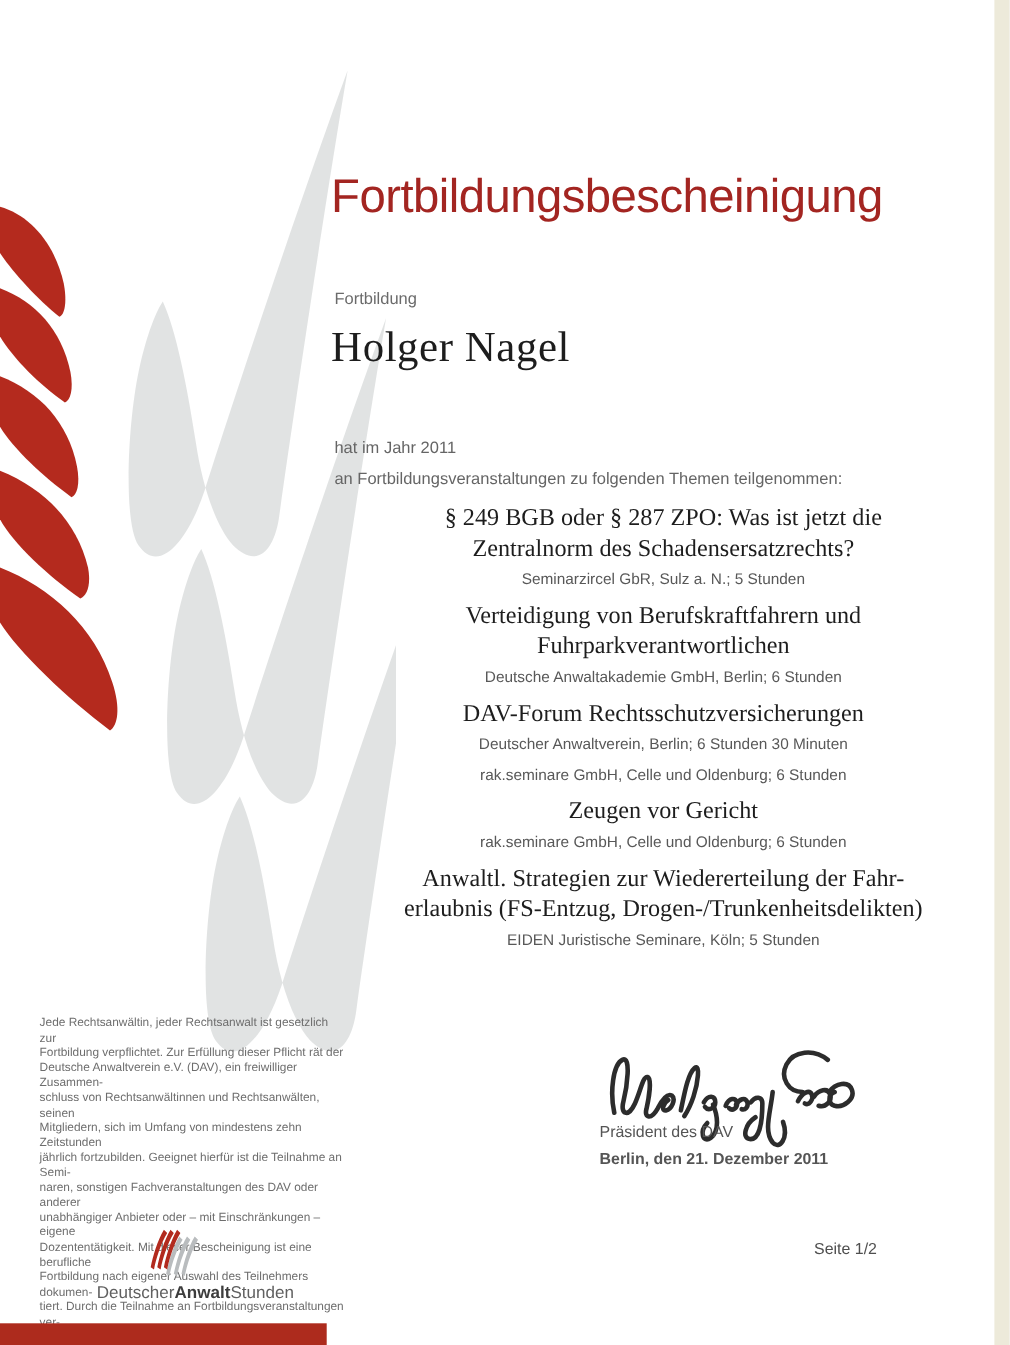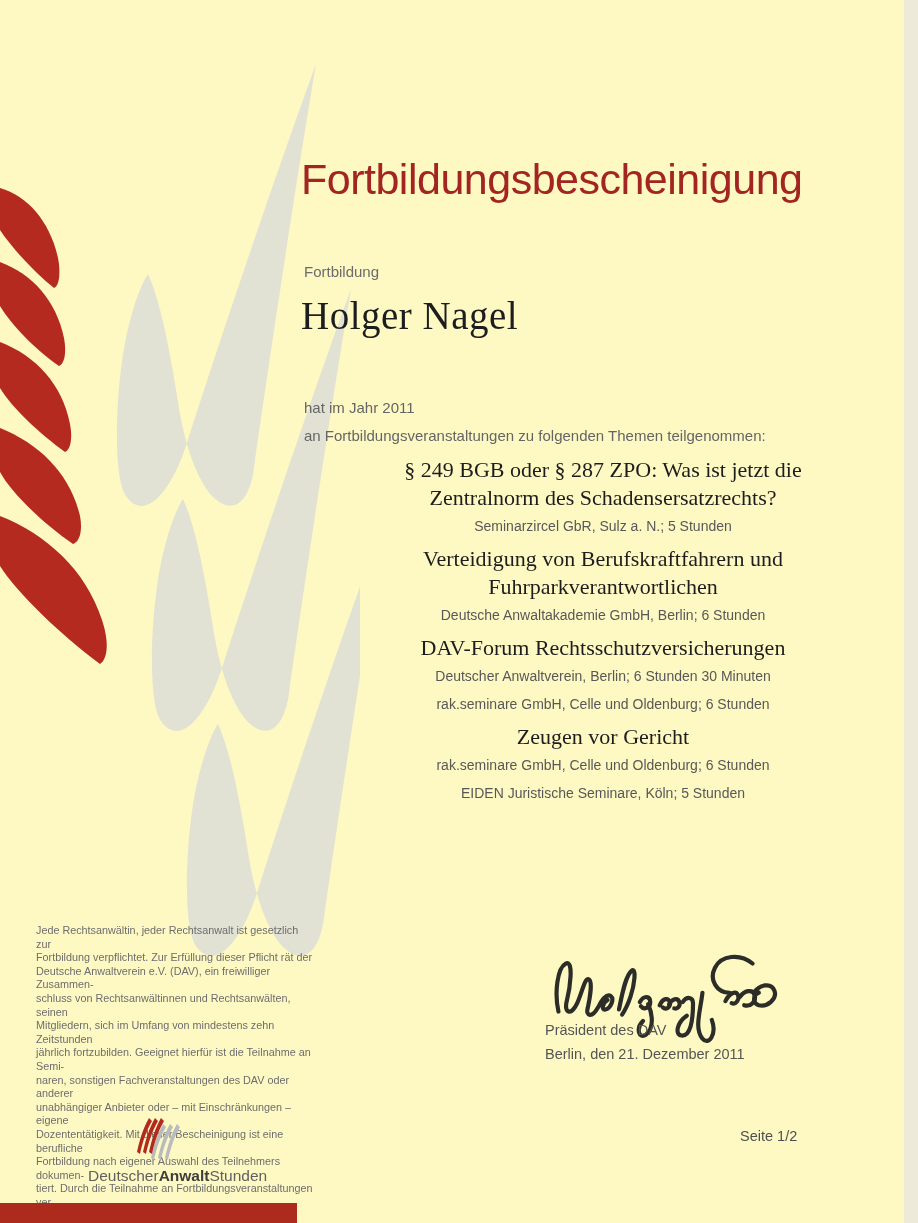--- a/index.html
+++ b/index.html
@@ -1,18 +1,18 @@
 <!DOCTYPE html>
 <html style="--title-red: #a32521; --wave-red: #b42a1e; --watermark-gray: #d7d9da; --bottom-bar-red: #ad2b1d; --paper: #f2f2f1;"><head>
 <meta charset="utf-8">
 <style>
   html,body{margin:0;padding:0;background:#e8e8e7;}
   .page{
     position:relative;width:918px;height:1223px;margin:0 auto;
-    background:#fef9c3;overflow:hidden;
+    background:#ffffff;overflow:hidden;
     font-family:"Liberation Sans",sans-serif;
   }
   .right-strip{position:absolute;right:0;top:0;width:14px;height:100%;background:#edeada;}
   .watermark{position:absolute;left:0;top:20px;width:360px;height:940px;}
   .title{
     position:absolute;left:301px;top:156px;margin:0;
     font-size:43px;font-weight:400;letter-spacing:-0.5px;line-height:1.1;
     color:var(--title-red,#a32521);
   }
   .salutation{position:absolute;left:304px;top:263px;font-size:15px;color:#6b6b6b;}
@@ -29,21 +29,21 @@
     font-family:"Liberation Serif","DejaVu Serif",serif;
     font-size:22px;line-height:28px;color:#1d1d1d;white-space:pre-line;
   }
   .sem-details{font-size:14px;line-height:18px;color:#585858;margin-top:5px;}
   .footnote{
     position:absolute;left:36px;top:924px;width:280px;
     font-size:10.8px;line-height:13.6px;color:#6d6d6d;white-space:pre-line;
   }
   .signature-svg{position:absolute;left:548px;top:946px;width:240px;height:106px;}
   .signer-role{position:absolute;left:545px;top:1022px;font-size:14.5px;color:#555;text-align:right;}
-  .place-date{position:absolute;left:545px;top:1046px;font-size:14.5px;color:#555;}
+  .place-date{position:absolute;left:545px;top:1046px;font-size:14.5px;color:#555;font-weight:bold;}
   .logo{position:absolute;left:88px;top:1112px;}
   .logo-mark{display:block;margin-left:45px;width:52px;height:52px;}
   .logo-text{font-size:15.5px;color:#606060;margin-top:3px;}
   .logo-text b{color:#3d3d3d;font-weight:700;}
   .page-indicator{position:absolute;left:740px;top:1128px;font-size:14.5px;color:#4f4f4f;text-align:center;}
   .bottom-bar{
     position:absolute;left:0;top:1203px;width:297px;height:20px;
     background:var(--bottom-bar-red,#ad2b1d);
   }
 </style>
@@ -94,20 +94,22 @@
       <div class="sem-details">Deutscher Anwaltverein, Berlin; 6 Stunden 30 Minuten</div>
     </div>
     <div class="seminar">
       <div class="sem-details">rak.seminare GmbH, Celle und Oldenburg; 6 Stunden</div>
     </div>
     <div class="seminar">
       <div class="sem-title">Zeugen vor Gericht</div>
       <div class="sem-details">rak.seminare GmbH, Celle und Oldenburg; 6 Stunden</div>
     </div>
     <div class="seminar">
+      <div class="sem-title">Anwaltl. Strategien zur Wiedererteilung der Fahr-
+erlaubnis (FS-Entzug, Drogen-/Trunkenheitsdelikten)</div>
       <div class="sem-details">EIDEN Juristische Seminare, Köln; 5 Stunden</div>
     </div>
   </div>
 
   <div class="footnote">Jede Rechtsanwältin, jeder Rechtsanwalt ist gesetzlich zur
 Fortbildung verpflichtet. Zur Erfüllung dieser Pflicht rät der
 Deutsche Anwaltverein e.V. (DAV), ein freiwilliger Zusammen-
 schluss von Rechtsanwältinnen und Rechtsanwälten, seinen
 Mitgliedern, sich im Umfang von mindestens zehn Zeitstunden
 jährlich fortzubilden. Geeignet hierfür ist die Teilnahme an Semi-

